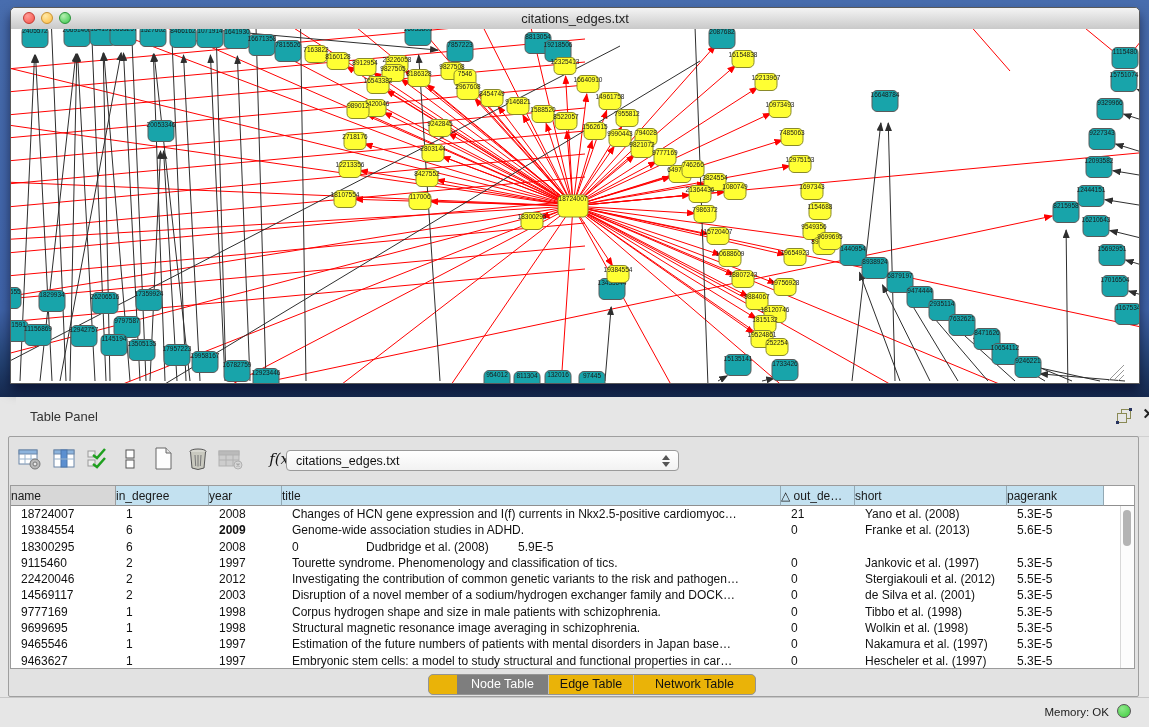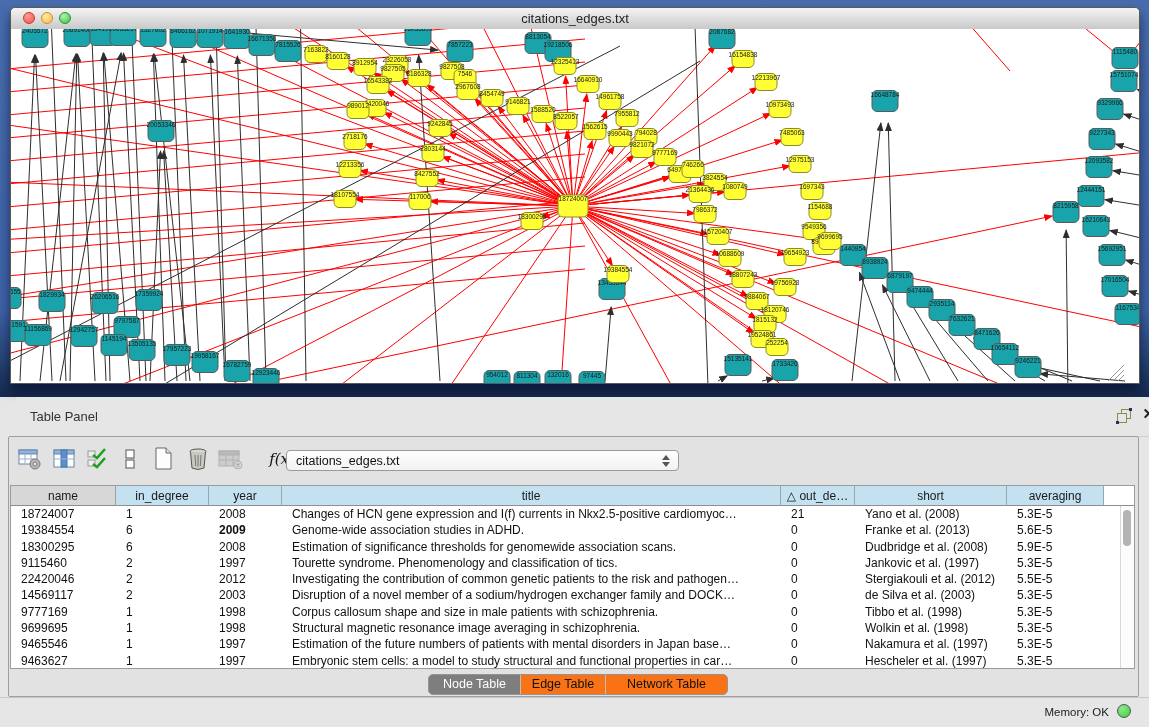--- a/index.html
+++ b/index.html
@@ -49,34 +49,34 @@
   .combo-arrows{position:absolute;right:8px;top:3px;width:9px;height:14px;}
   .combo-arrows .up{position:absolute;left:1px;top:1px;width:0;height:0;
     border-left:4px solid transparent;border-right:4px solid transparent;border-bottom:5px solid #555;}
   .combo-arrows .dn{position:absolute;left:1px;bottom:1px;width:0;height:0;
     border-left:4px solid transparent;border-right:4px solid transparent;border-top:5px solid #555;}
 
   
   .ctable{position:absolute;left:1px;top:48px;width:1125px;height:184px;background:#fff;
     border:1px solid #9b9b9b;box-sizing:border-box;overflow:hidden;}
   .thead{position:absolute;left:0;top:0;right:0;height:20px;display:flex;}
-  .th{height:20px;line-height:20px;font-size:12px;color:#1a1a1a;text-align:center;
+  .th{height:20px;line-height:20px;font-size:12px;color:#1a1a1a;text-align:left;
     background:#c3e1f0;border-right:1px solid #93a9b4;border-bottom:1px solid #8f8f8f;
     box-sizing:border-box;overflow:hidden;white-space:nowrap;flex:none;}
   .th.gray{background:#d7d7d7;border-right-color:#9e9e9e;}
   .th.filler{background:#fff;border-right:none;}
   .tbody{position:absolute;left:0;top:20px;right:13px;bottom:0;}
   .trow{display:flex;height:16.3px;line-height:16px;font-size:12px;color:#111;}
   .td{padding-left:10px;box-sizing:border-box;overflow:hidden;white-space:nowrap;flex:none;}
   .vscroll{position:absolute;right:0;top:20px;bottom:0;width:13px;background:#fcfcfc;border-left:1px solid #d8d8d8;}
   .vthumb{position:absolute;left:2px;top:4px;width:8px;height:36px;border-radius:4px;background:#b4b4b4;}
 
   
-  .tabs{position:absolute;left:419px;top:237px;height:21px;display:flex;background:#f97316;
-    border:1px solid #949494;border-radius:5px;overflow:hidden;box-sizing:border-box;}
+  .tabs{position:absolute;left:419px;top:237px;height:21px;display:flex;background:#eab308;
+    border:1px solid #949494;border-radius:5px;overflow:hidden;box-sizing:border-box;padding-left:28px;}
   .tab{height:19px;line-height:19px;font-size:12.5px;color:#111;text-align:center;flex:none;
     border-left:1px solid #c0c0c0;}
   .tab:first-child{border-left:none;}
   .tab.sel{background:#7e7e7e;color:#fff;}
 
   
   .statusbar{position:absolute;left:0;top:697px;width:1149px;height:30px;background:#e6e6e6;
     border-top:1px solid #c6c6c6;}
   .mem{position:absolute;right:40px;top:8px;font-size:11.5px;color:#222;}
   .memdot{position:absolute;right:18px;top:6px;width:14px;height:14px;border-radius:50%;
@@ -588,21 +588,21 @@
     </div>
 
     <div class="ctable">
       <div class="thead" id="thead">
           <div class="th gray" style="width: 105px;">name</div>
           <div class="th" style="width: 93px;">in_degree</div>
           <div class="th" style="width: 73px;">year</div>
           <div class="th" style="width: 499px;">title</div>
           <div class="th" style="width: 74px;">△ out_de…</div>
           <div class="th" style="width: 152px;">short</div>
-          <div class="th" style="width: 97px;">averaging</div>
+          <div class="th" style="width: 97px;">pagerank</div>
           <div class="th filler" style="flex: 1 1 0%;"></div>
         </div>
       <div class="tbody" id="tbody">
           <div class="trow">
             <div class="td" style="width: 105px;">18724007</div>
             <div class="td" style="width: 93px;">1</div>
             <div class="td" style="width: 73px;">2008</div>
             <div class="td" style="width: 499px;">Changes of HCN gene expression and I(f) currents in Nkx2.5-positive cardiomyoc…</div>
             <div class="td" style="width: 74px;">21</div>
             <div class="td" style="width: 152px;">Yano et al. (2008)</div>
@@ -614,57 +614,56 @@
             <div class="td" style="width: 73px; font-weight: bold;">2009</div>
             <div class="td" style="width: 499px;">Genome-wide association studies in ADHD.</div>
             <div class="td" style="width: 74px;">0</div>
             <div class="td" style="width: 152px;">Franke et al. (2013)</div>
             <div class="td" style="width: 97px;">5.6E-5</div>
           </div>
           <div class="trow">
             <div class="td" style="width: 105px;">18300295</div>
             <div class="td" style="width: 93px;">6</div>
             <div class="td" style="width: 73px;">2008</div>
-            <div class="td" style="width: 499px;">Estimation of significance thresholds for genomewide association scans.</div>
             <div class="td" style="width: 74px;">0</div>
             <div class="td" style="width: 152px;">Dudbridge et al. (2008)</div>
             <div class="td" style="width: 97px;">5.9E-5</div>
           </div>
           <div class="trow">
             <div class="td" style="width: 105px;">9115460</div>
             <div class="td" style="width: 93px;">2</div>
             <div class="td" style="width: 73px;">1997</div>
             <div class="td" style="width: 499px;">Tourette syndrome. Phenomenology and classification of tics.</div>
             <div class="td" style="width: 74px;">0</div>
             <div class="td" style="width: 152px;">Jankovic et al. (1997)</div>
             <div class="td" style="width: 97px;">5.3E-5</div>
           </div>
           <div class="trow">
             <div class="td" style="width: 105px;">22420046</div>
             <div class="td" style="width: 93px;">2</div>
             <div class="td" style="width: 73px;">2012</div>
-            <div class="td" style="width: 499px;">Investigating the contribution of common genetic patients to the risk and pathogen…</div>
+            <div class="td" style="width: 499px;">Investigating the contribution of common genetic variants to the risk and pathogen…</div>
             <div class="td" style="width: 74px;">0</div>
             <div class="td" style="width: 152px;">Stergiakouli et al. (2012)</div>
             <div class="td" style="width: 97px;">5.5E-5</div>
           </div>
           <div class="trow">
             <div class="td" style="width: 105px;">14569117</div>
             <div class="td" style="width: 93px;">2</div>
             <div class="td" style="width: 73px;">2003</div>
             <div class="td" style="width: 499px;">Disruption of a novel member of a sodium/hydrogen exchanger family and DOCK…</div>
             <div class="td" style="width: 74px;">0</div>
-            <div class="td" style="width: 152px;">de Silva et al. (2003)</div>
+            <div class="td" style="width: 152px;">de Silva et al. (2001)</div>
             <div class="td" style="width: 97px;">5.3E-5</div>
           </div>
           <div class="trow">
             <div class="td" style="width: 105px;">9777169</div>
             <div class="td" style="width: 93px;">1</div>
             <div class="td" style="width: 73px;">1998</div>
-            <div class="td" style="width: 499px;">Corpus callosum shape and size in male patients with schizophrenia.</div>
+            <div class="td" style="width: 499px;">Corpus hydrogen shape and size in male patients with schizophrenia.</div>
             <div class="td" style="width: 74px;">0</div>
             <div class="td" style="width: 152px;">Tibbo et al. (1998)</div>
             <div class="td" style="width: 97px;">5.3E-5</div>
           </div>
           <div class="trow">
             <div class="td" style="width: 105px;">9699695</div>
             <div class="td" style="width: 93px;">1</div>
             <div class="td" style="width: 73px;">1998</div>
             <div class="td" style="width: 499px;">Structural magnetic resonance image averaging in schizophrenia.</div>
             <div class="td" style="width: 74px;">0</div>

